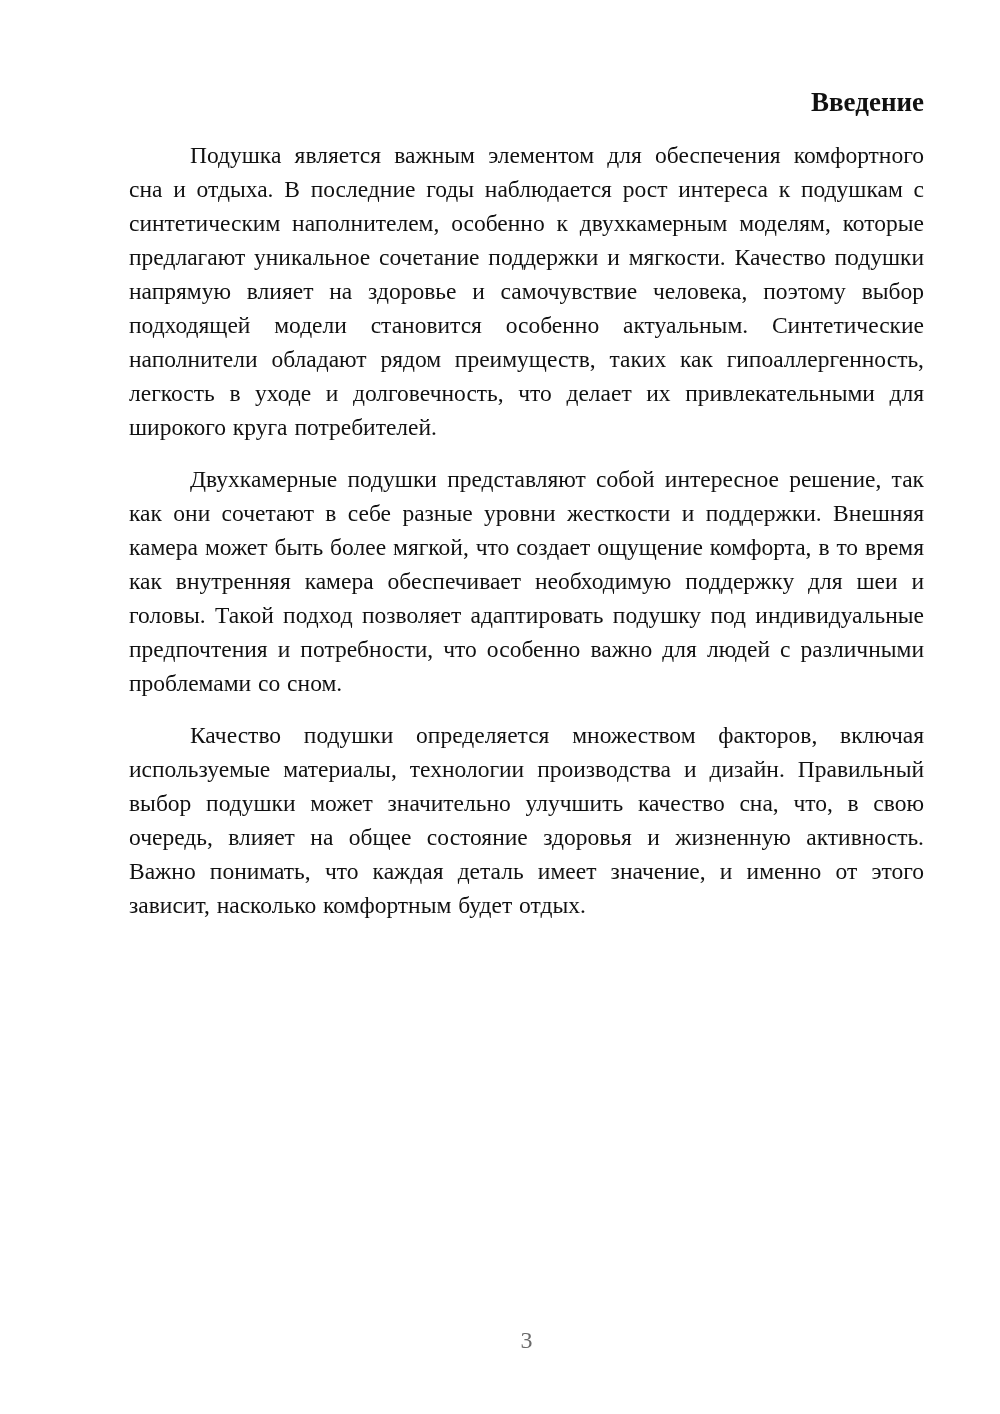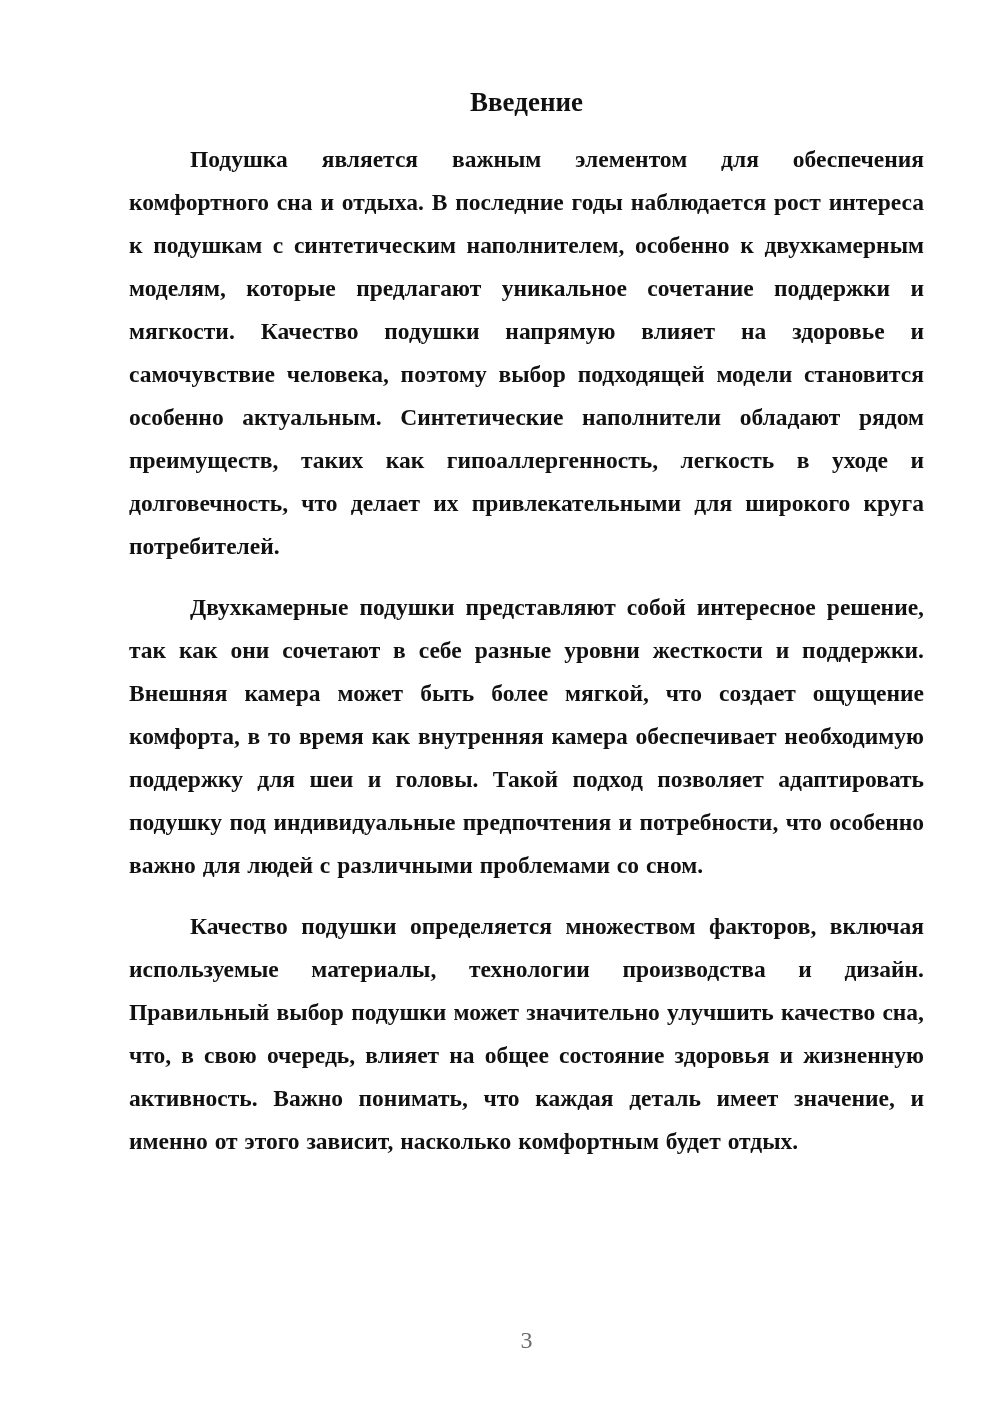--- a/index.html
+++ b/index.html
@@ -20,32 +20,31 @@
     background: #ffffff;
     padding: 84px 76px 0 129px;
     color: #111111;
     overflow: hidden;
   }
   .doc-title {
     margin: 0 0 18px 0;
     font-size: 27px;
     font-weight: bold;
     line-height: 36px;
-    text-align: center;
+    text-align: right;
     color: #111111;
   }
   .doc-para {
     margin: 0 0 18px 0;
     font-size: 23.5px;
-    line-height: 43px;
+    line-height: 34px;
     text-align: justify;
     text-indent: 61px;
     color: #111111;
     word-spacing: 1px;
-    font-weight: bold;
   }
   .page-number {
     position: absolute;
     left: 129px;
     right: 76px;
     top: 1322px;
     text-align: center;
     font-size: 24px;
     line-height: 36px;
     color: #6b6b6b;

